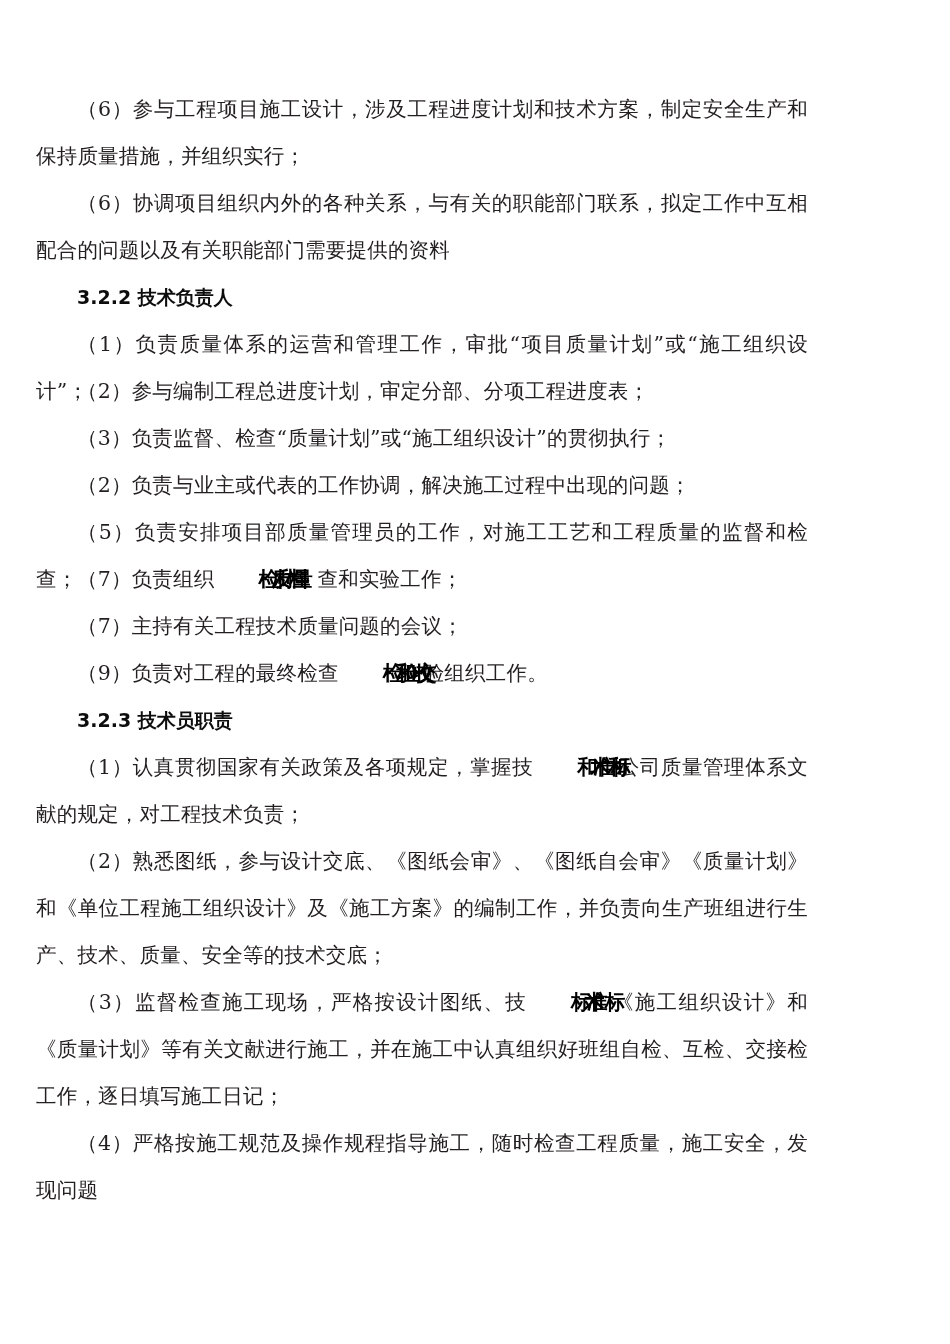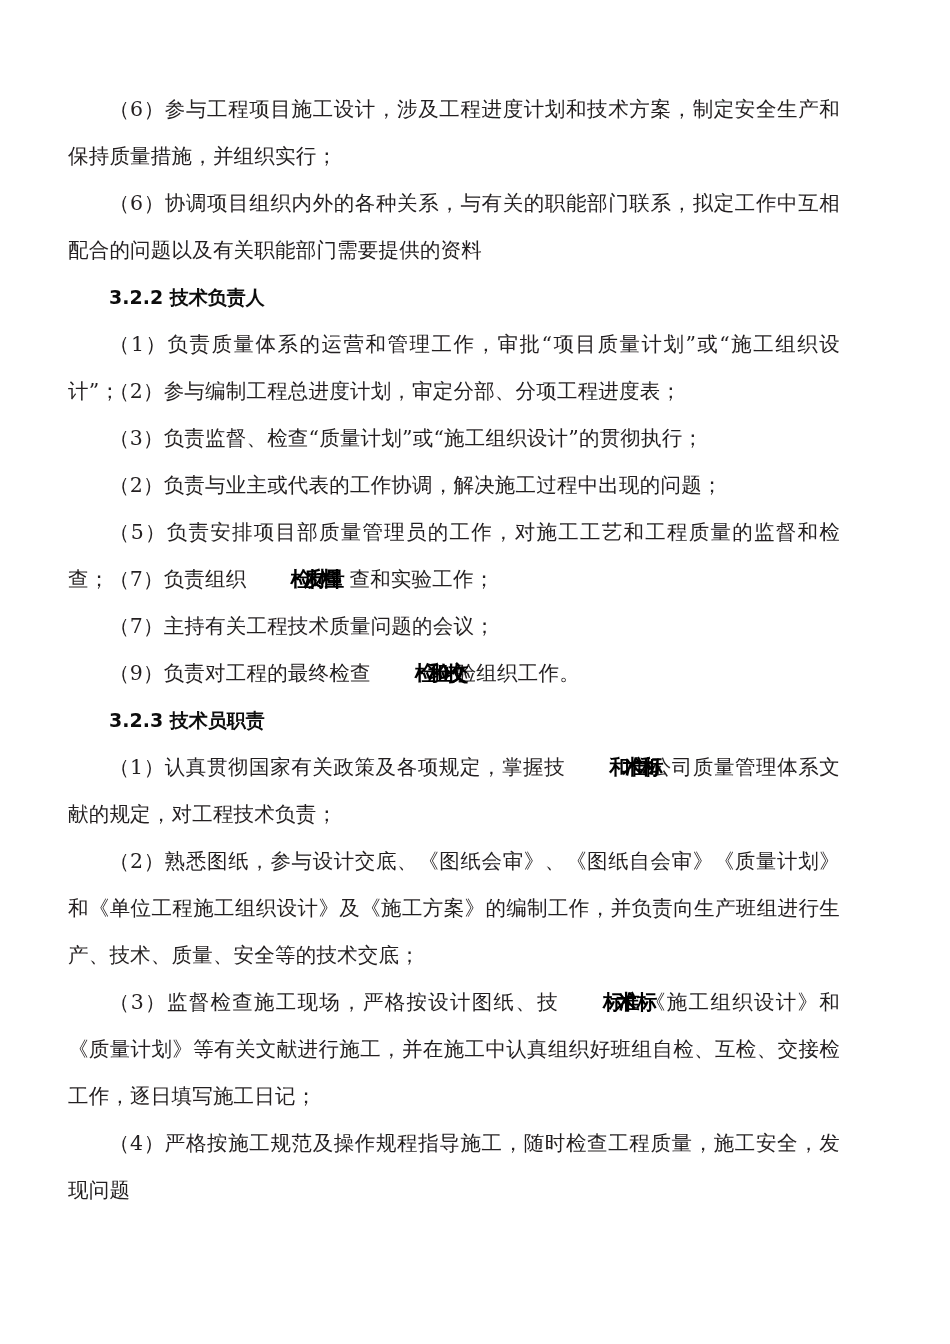--- a/index.html
+++ b/index.html
@@ -15,21 +15,21 @@
     color: #1a1a1a;
     -webkit-font-smoothing: antialiased;
   }
 
   .page {
     position: relative;
     width: 950px;
     height: 1344px;
     background: #ffffff;
     box-sizing: border-box;
-    padding: 86px 90px 0 68px;
+    padding: 86px 90px 0 36px;
   }
 
   .doc-body {
     width: 772px;
   }
 
   
   .para {
     font-family: "DejaVu Serif", "Liberation Serif", serif;
     font-size: 20.5px;

